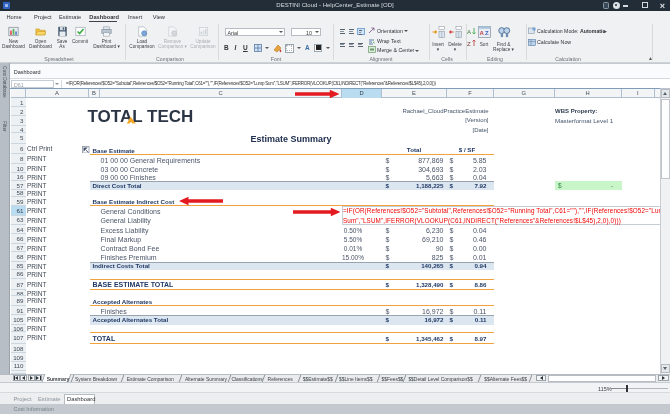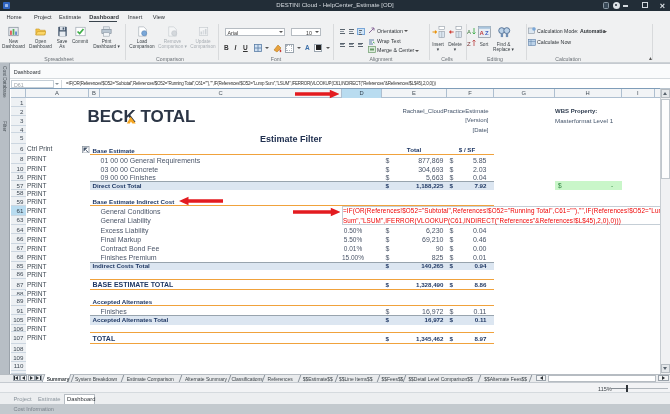--- a/index.html
+++ b/index.html
@@ -322,31 +322,31 @@
 <div class="prt" style="top:316.2px;">PRINT</div>
 <div class="rn" style="top:324.6px;height:7.2px;line-height:7.2px;">106</div>
 <div class="prt" style="top:324.70000000000005px;">PRINT</div>
 <div class="rn" style="top:331.8px;height:12.2px;line-height:12.2px;">107</div>
 <div class="prt" style="top:334.40000000000003px;">PRINT</div>
 <div class="rn" style="top:344.0px;height:9.3px;line-height:9.3px;">108</div>
 <div class="rn" style="top:353.3px;height:9.0px;line-height:9.0px;">109</div>
 <div class="rn" style="top:362.3px;height:8.5px;line-height:8.5px;">110</div>
 <div class="rn" style="top:370.8px;height:3.2px;line-height:8px;">111</div>
 <div class="ab" style="left:87.5px;top:107px;width:120px;height:17px;">
-<span style="font-weight:bold;font-size:17px;color:#2b3545;">BECK TOTAL</span>
+<span style="font-weight:bold;font-size:17px;color:#2b3545;">TOTAL TECH</span>
 </div>
 <svg class="ab" style="left:126px;top:114.5px;" width="11" height="9" viewBox="0 0 11 9">
     <path d="M0.8 8.6 L4.6 1.8 L9.8 8.6 L6.4 8.6 L4.9 6.4 L3.8 8.6 Z" fill="#f5a623"></path>
   </svg>
 <div class="ab" style="left:388.5px;top:107.5px;width:100px;text-align:right;font-size:6px;color:#44546a;">Rachael_CloudPracticeEstimate</div>
 <div class="ab" style="left:388.5px;top:117px;width:100px;text-align:right;font-size:6px;color:#44546a;">[Version]</div>
 <div class="ab" style="left:388.5px;top:126.6px;width:100px;text-align:right;font-size:6px;color:#44546a;">[Date]</div>
 <div class="ab" style="left:555px;top:107.5px;font-size:6px;font-weight:bold;color:#2e3b4e;">WBS Property:</div>
 <div class="ab" style="left:555px;top:117px;font-size:6.2px;color:#44546a;">Masterformat Level 1</div>
-<div class="ab" style="left:141px;top:134px;width:300px;text-align:center;font-size:9px;font-weight:bold;color:#203050;">Estimate Filter</div>
+<div class="ab" style="left:141px;top:134px;width:300px;text-align:center;font-size:9px;font-weight:bold;color:#203050;">Estimate Summary</div>
 <div class="ab oline" style="left:90px;top:145px;width:404px;height:9.5px;"></div>
 <svg class="ab" style="left:82px;top:145.5px;" width="7.5" height="7.5" viewBox="0 0 7.5 7.5">
     <rect x="0.5" y="0.5" width="6.5" height="6.5" fill="#fff" stroke="#8a95a0" stroke-width="0.8"></rect>
     <path d="M1.5 1.5 L5.8 1.5 L1.5 5.8 Z" fill="#44546a"></path>
     <path d="M4.2 4.2 L6 6.3" stroke="#44546a" stroke-width="1"></path>
   </svg>
 <div class="ab bn" style="left:92.5px;top:146.8px;">Base Estimate</div>
 <div class="ab bn" style="left:398px;top:146.3px;width:32px;text-align:center;">Total</div>
 <div class="ab bn" style="left:451px;top:146.3px;width:32px;text-align:center;">$ / SF</div>
 <div class="row" style="left:0;top:155.6px;width:670px;height:9.0px;line-height:9.0px;">

